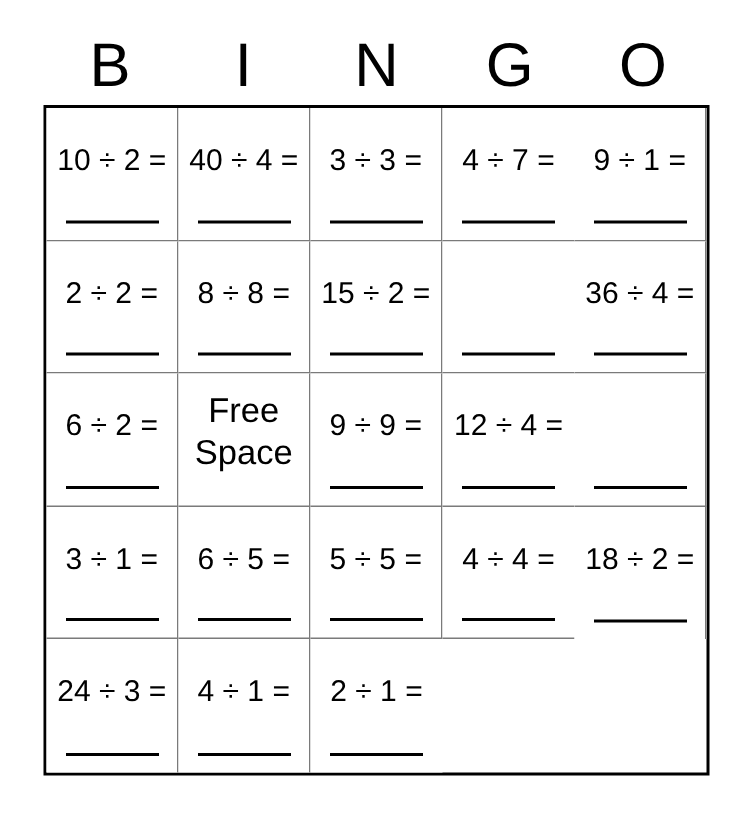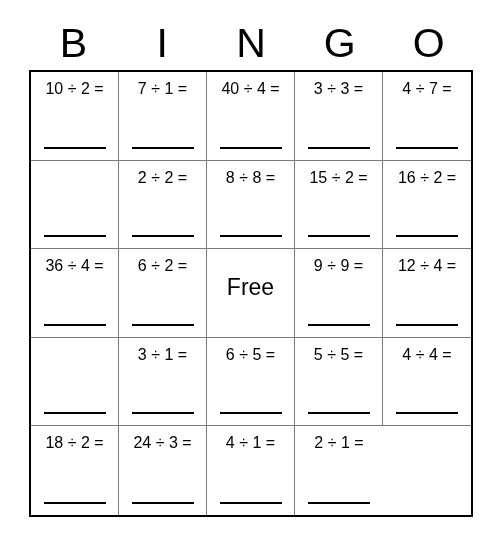--- a/index.html
+++ b/index.html
@@ -63,23 +63,23 @@
     background: #ffffff;
     overflow: hidden;
   }
   .cell.col-last { border-right: none; }
   .cell.row-last { border-bottom: none; }
 
   .cell-text {
     position: absolute;
     left: 0;
     right: 0;
-    top: 5px;
+    top: 23px;
     text-align: center;
-    font-size: 16px;
+    font-size: 20px;
     line-height: 24px;
     white-space: nowrap;
     color: #000000;
   }
   .answer-line {
     position: absolute;
     left: 50%;
     transform: translateX(-50%);
     bottom: 11px;
     width: 62px;
@@ -111,65 +111,62 @@
     <div class="header-letter">G</div>
     <div class="header-letter">O</div>
   </div>
 
   <div id="grid">
       <div class="cell">
         <div class="cell-text">10 ÷ 2 =</div>
         <div class="answer-line"></div>
       </div>
       <div class="cell">
-        <div class="cell-text">7 ÷ 1 =</div>
-        <div class="answer-line"></div>
-      </div>
-      <div class="cell">
         <div class="cell-text">40 ÷ 4 =</div>
         <div class="answer-line"></div>
       </div>
       <div class="cell">
         <div class="cell-text">3 ÷ 3 =</div>
         <div class="answer-line"></div>
       </div>
       <div class="cell col-last">
         <div class="cell-text">4 ÷ 7 =</div>
         <div class="answer-line"></div>
       </div>
       <div class="cell">
+        <div class="cell-text">9 ÷ 1 =</div>
         <div class="answer-line"></div>
       </div>
       <div class="cell">
         <div class="cell-text">2 ÷ 2 =</div>
         <div class="answer-line"></div>
       </div>
       <div class="cell">
         <div class="cell-text">8 ÷ 8 =</div>
         <div class="answer-line"></div>
       </div>
       <div class="cell">
         <div class="cell-text">15 ÷ 2 =</div>
         <div class="answer-line"></div>
       </div>
       <div class="cell col-last">
-        <div class="cell-text">16 ÷ 2 =</div>
         <div class="answer-line"></div>
       </div>
       <div class="cell">
         <div class="cell-text">36 ÷ 4 =</div>
         <div class="answer-line"></div>
       </div>
       <div class="cell">
         <div class="cell-text">6 ÷ 2 =</div>
         <div class="answer-line"></div>
       </div>
       <div class="cell free">
         <div class="cell-text">
           <span>Free</span>
+          <span>Space</span>
         </div>
       </div>
       <div class="cell">
         <div class="cell-text">9 ÷ 9 =</div>
         <div class="answer-line"></div>
       </div>
       <div class="cell col-last">
         <div class="cell-text">12 ÷ 4 =</div>
         <div class="answer-line"></div>
       </div>

